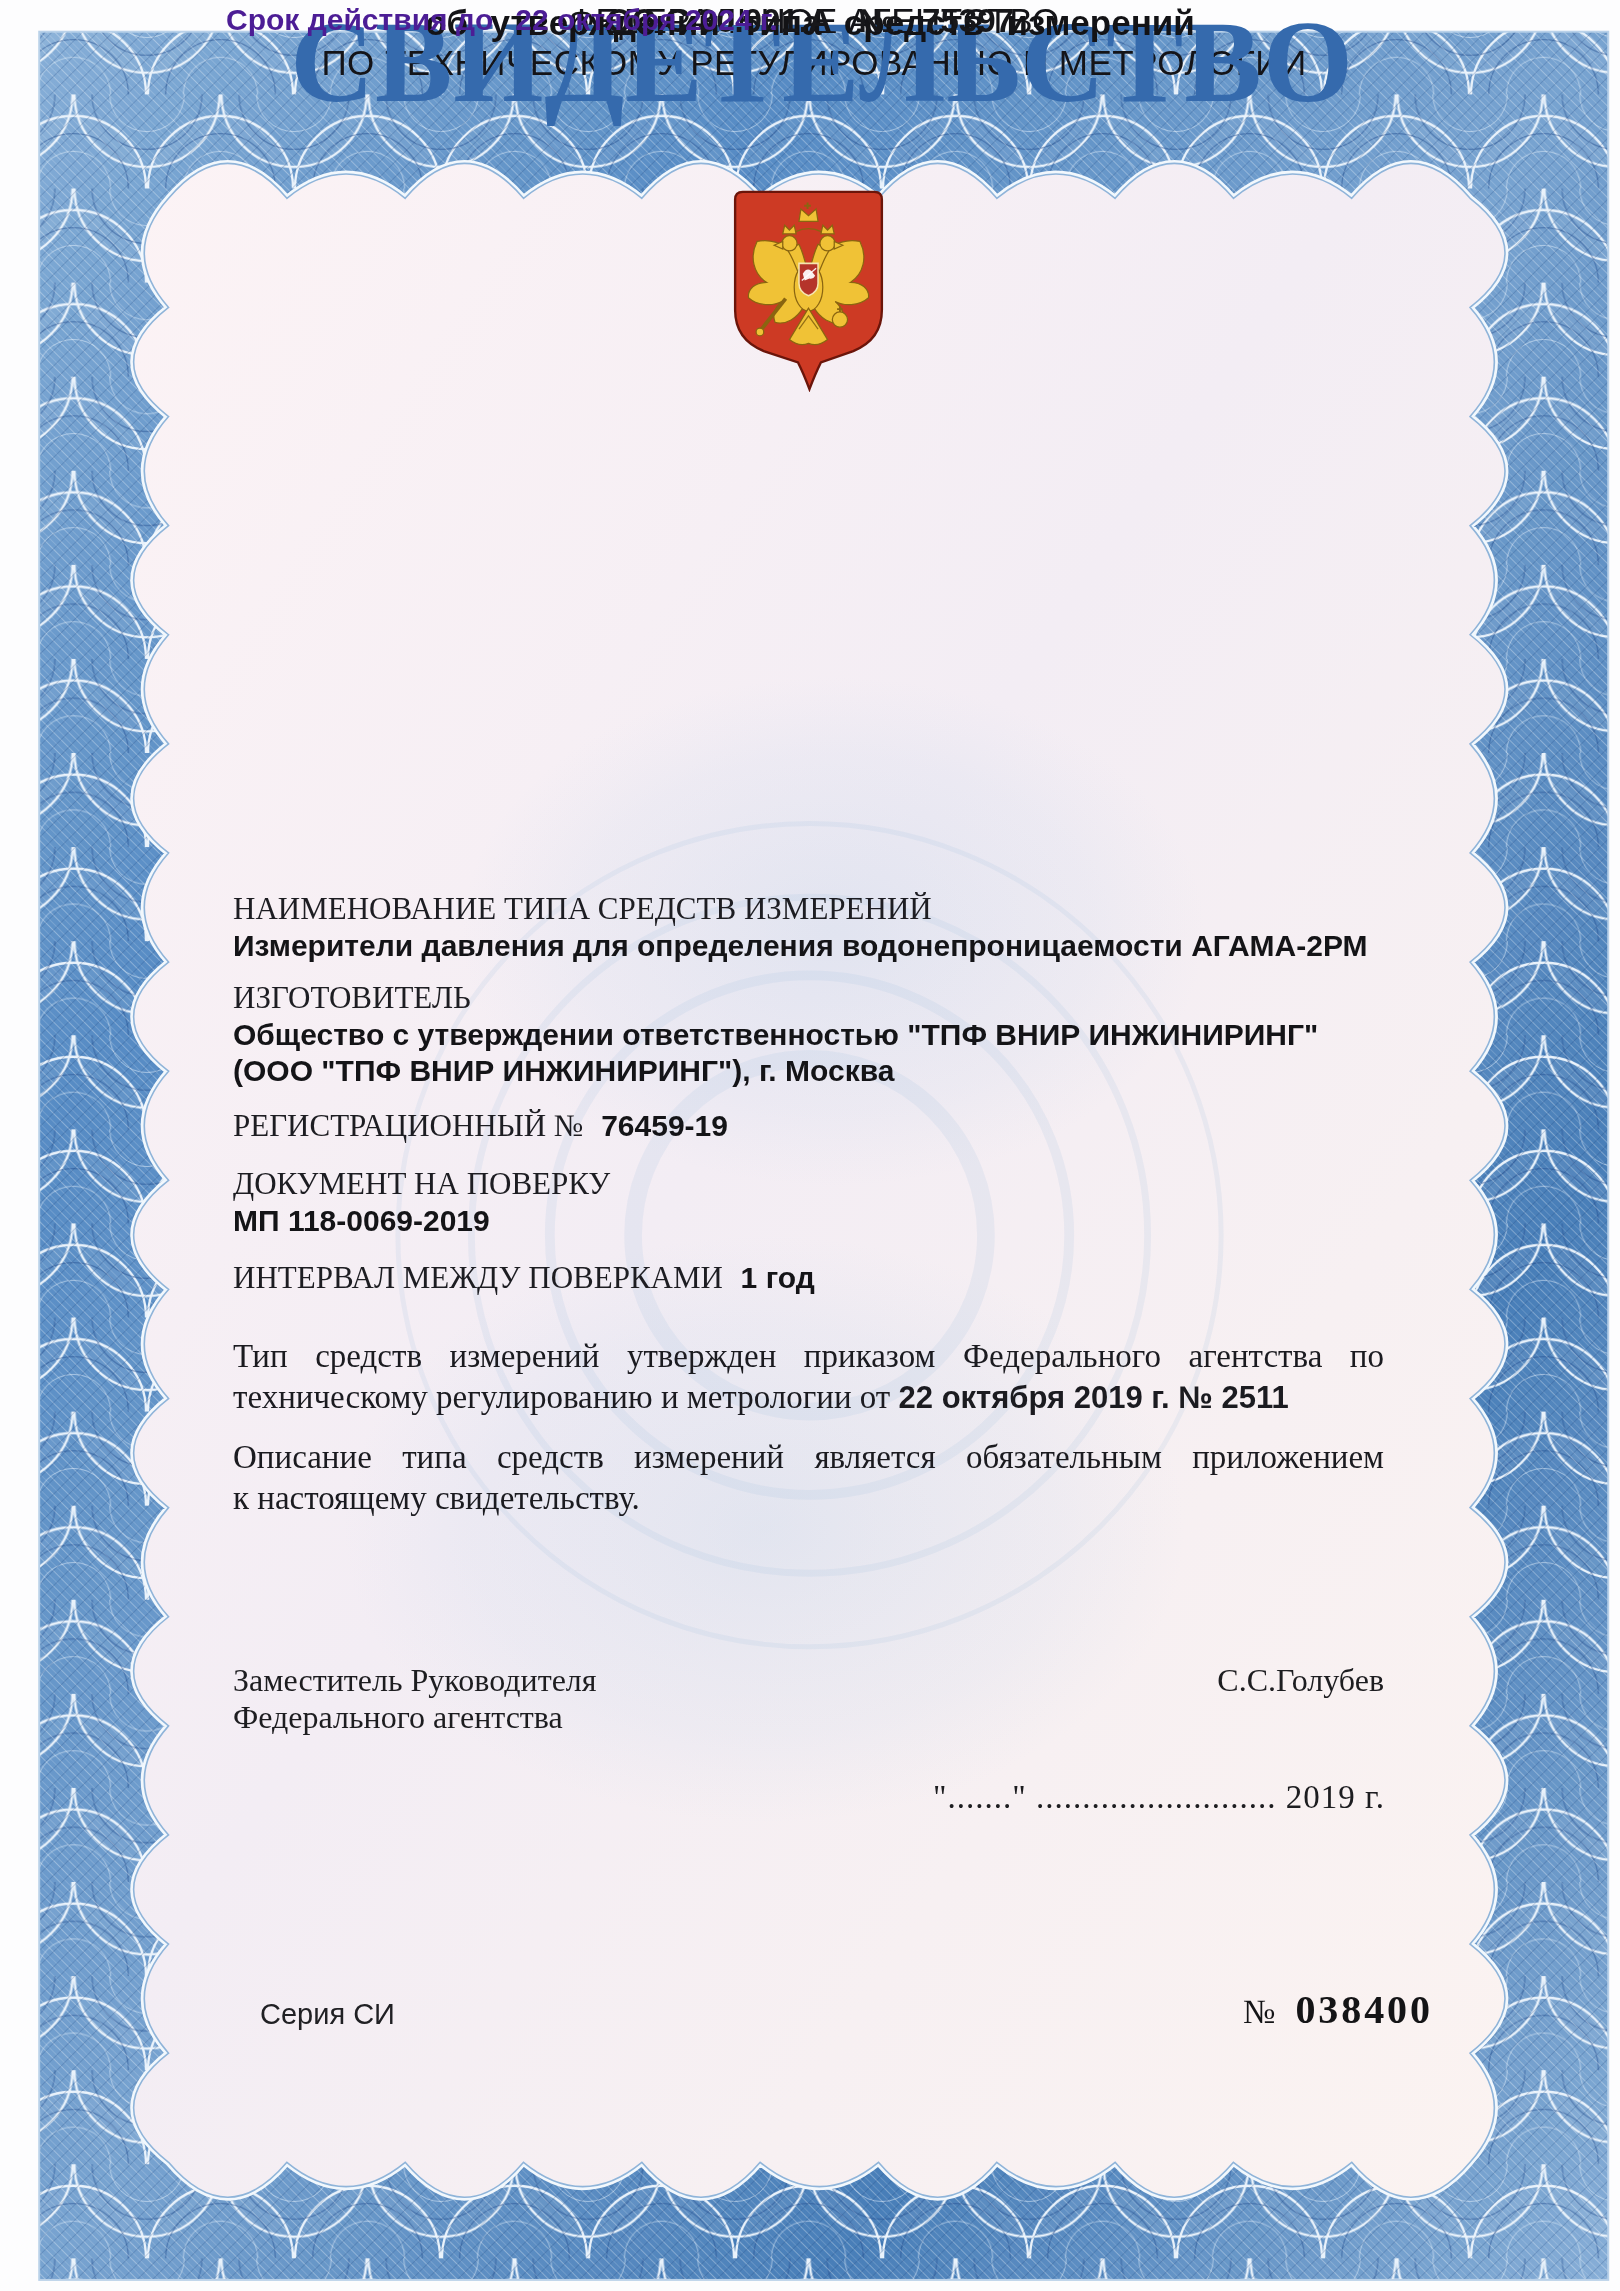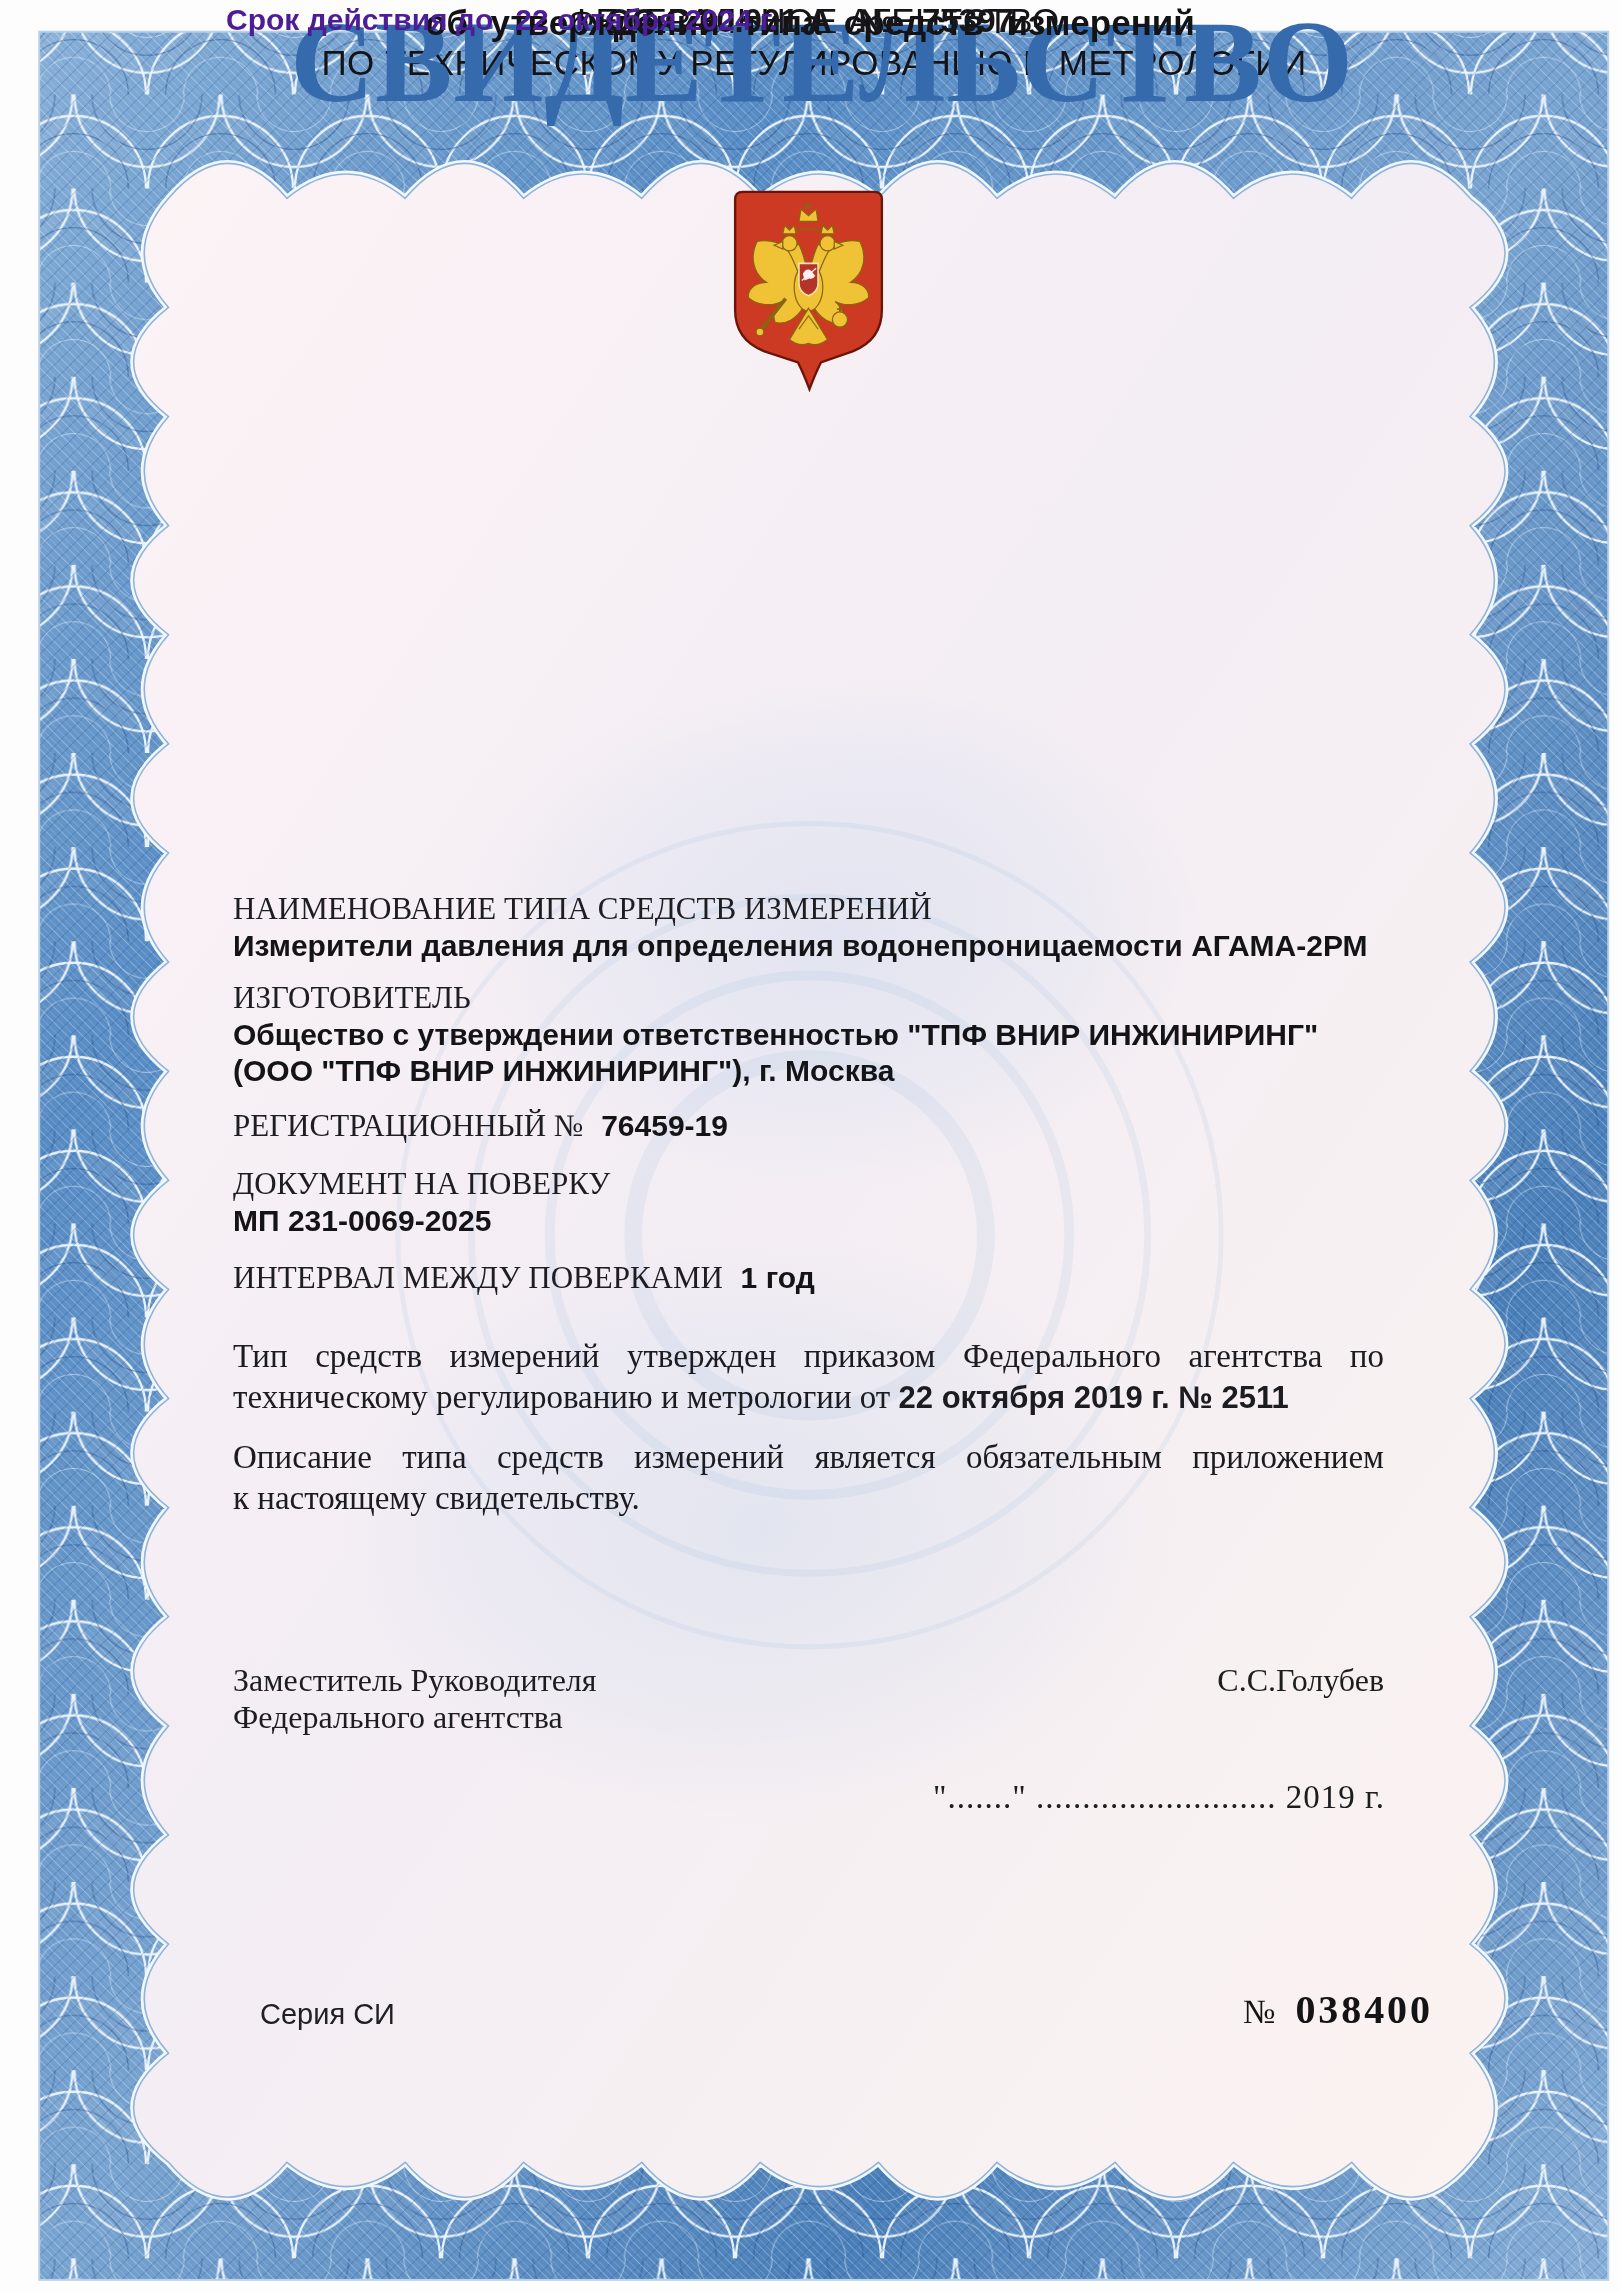--- a/index.html
+++ b/index.html
@@ -233,21 +233,21 @@
       <div class="val">(ООО "ТПФ ВНИР ИНЖИНИРИНГ"), г. Москва</div>
     </div>
 
     <div class="abs block" style="top:1106px">
       <span class="lbl">РЕГИСТРАЦИОННЫЙ №</span>
       <span class="val inline-val">76459-19</span>
     </div>
 
     <div class="abs block" style="top:1164px">
       <div class="lbl">ДОКУМЕНТ НА ПОВЕРКУ</div>
-      <div class="val">МП 231-0069-2025</div>
+      <div class="val">МП 118-0069-2019</div>
     </div>
 
     <div class="abs block" style="top:1258px">
       <span class="lbl">ИНТЕРВАЛ МЕЖДУ ПОВЕРКАМИ</span>
       <span class="val inline-val">1 год</span>
     </div>
 
     <div class="abs para" style="top:1336px">
       <span class="j-line">Тип средств измерений утвержден приказом Федерального агентства по</span>
       <span><span>техническому регулированию и метрологии от</span> <span class="bold-run">22 октября 2019 г. № 2511</span></span>

